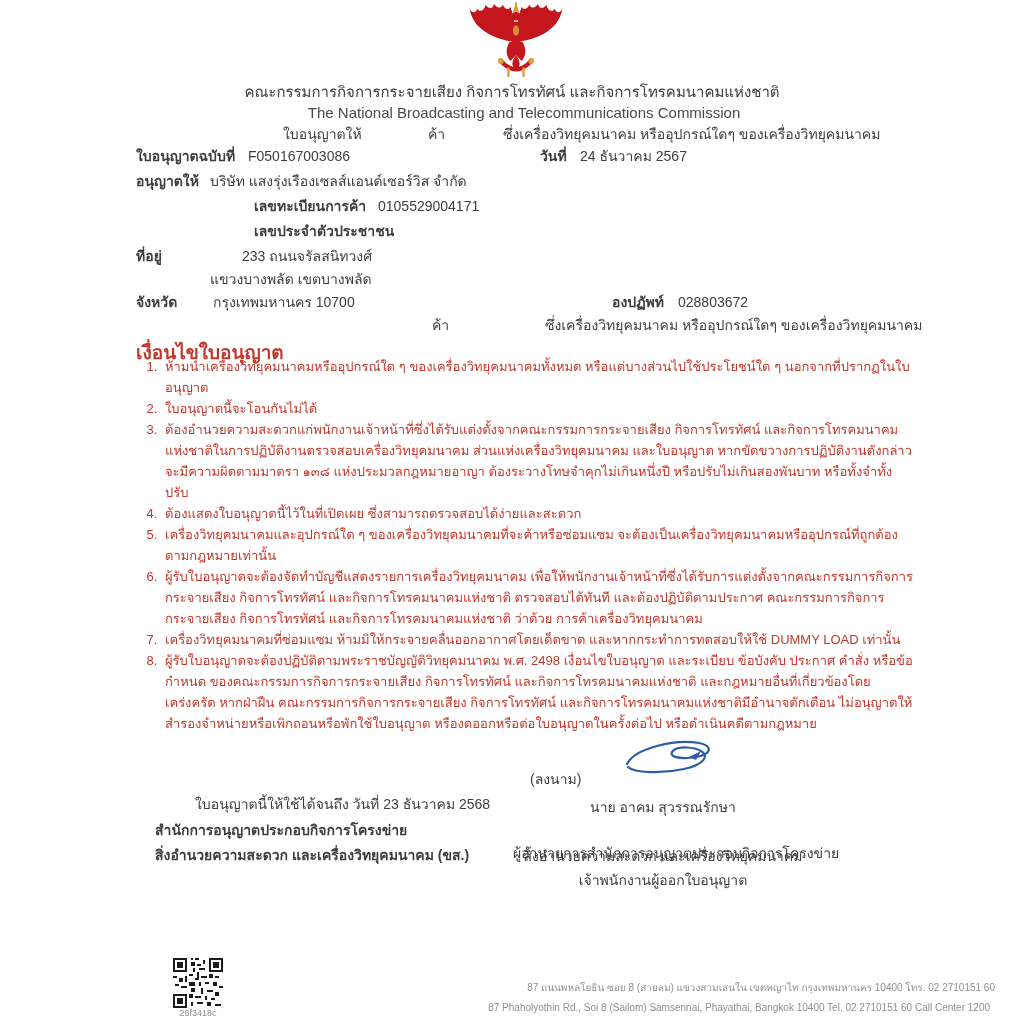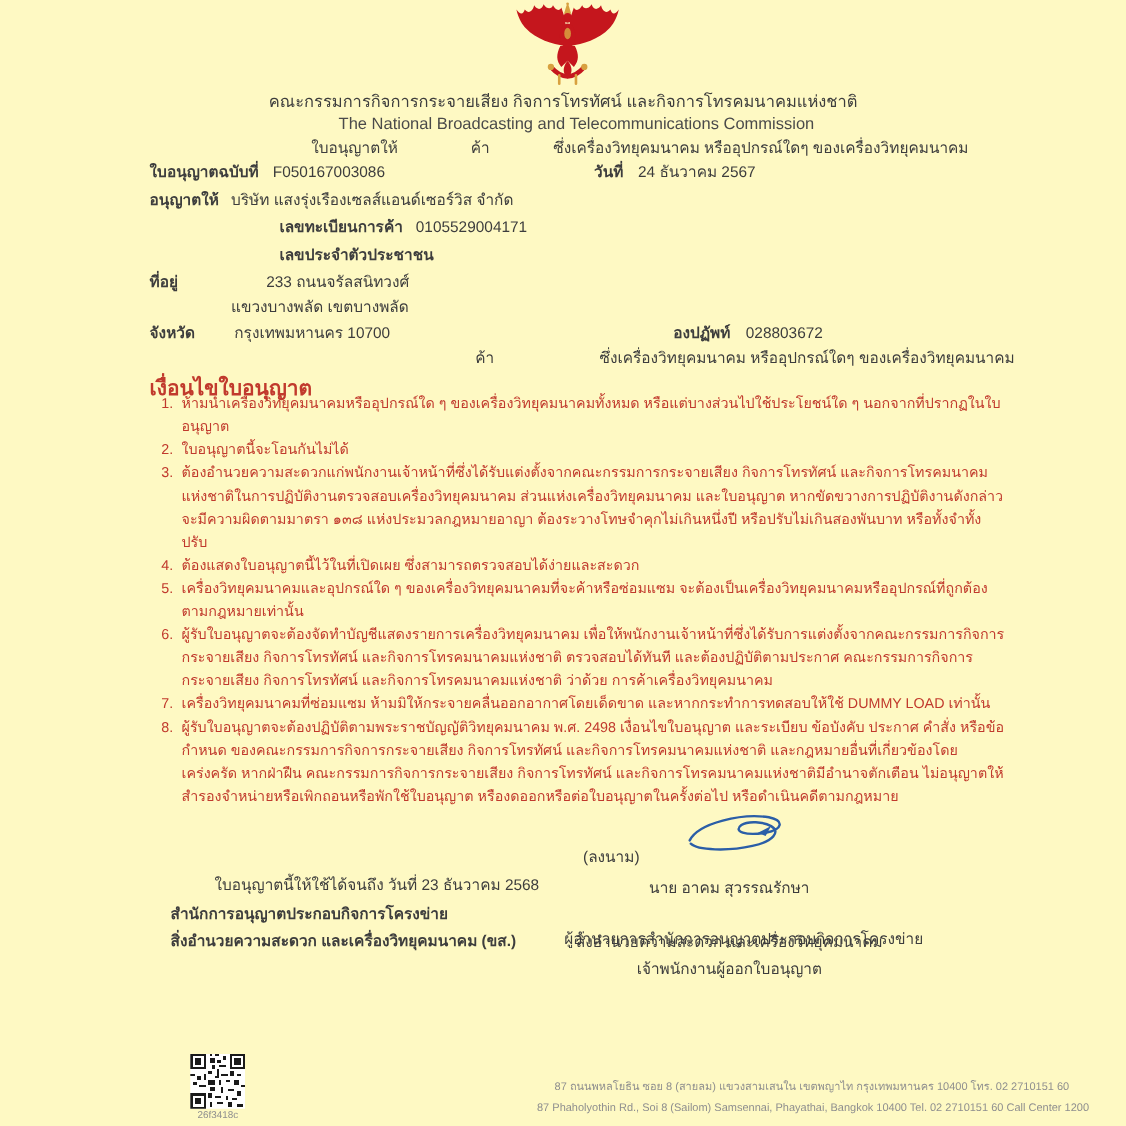--- a/index.html
+++ b/index.html
@@ -1,17 +1,17 @@
 <!DOCTYPE html>
 <html><head>
 <meta charset="utf-8">
 <style>
   html,body{margin:0;padding:0;background:#e9e9e9;}
   #page{
-    position:relative;width:1024px;height:1024px;margin:0 auto;background:#fef9c3;
+    position:relative;width:1024px;height:1024px;margin:0 auto;background:#ffffff;
     font-family:"Liberation Sans","DejaVu Sans",sans-serif;color:#3d3d3d;overflow:hidden;
   }
   .abs{position:absolute;white-space:nowrap;}
   .t{font-size:14px;line-height:18px;}
   .b{font-weight:bold;}
   .center{text-align:center;}
   .red{color:#c13a2d;}
   .gray{color:#8f8f8f;}
   #title-th{top:80px;left:0;width:1024px;font-size:15px;}
   #title-en{top:104px;left:12px;width:1024px;font-size:15px;color:#4a4a4a;}
@@ -162,16 +162,16 @@
       <rect x="9" y="22" width="1" height="2"></rect>
         <rect x="12" y="22" width="3" height="1"></rect>
         <rect x="17" y="22" width="2" height="2"></rect>
       <rect x="21" y="23" width="3" height="1"></rect>
         <rect x="11" y="10" width="2" height="1"></rect>
     </g>
   </svg>
   <div class="abs gray center" style="left:168px;top:1008px;width:60px;font-size:9px;">26f3418c</div>
 
 
-  <div class="abs gray" style="right:52px;top:980px;font-size:10px;text-align:center;">87 ถนนพหลโยธิน ซอย 8 (สายลม) แขวงสามเสนใน เขตพญาไท กรุงเทพมหานคร 10400 โทร. 02 2710151 60</div>
+  <div class="abs gray" style="right:29px;top:980px;font-size:10px;text-align:center;">87 ถนนพหลโยธิน ซอย 8 (สายลม) แขวงสามเสนใน เขตพญาไท กรุงเทพมหานคร 10400 โทร. 02 2710151 60</div>
   <div class="abs gray" style="right:34px;top:1002px;font-size:10px;text-align:left;">87 Phaholyothin Rd., Soi 8 (Sailom) Samsennai, Phayathai, Bangkok 10400 Tel. 02 2710151 60 Call Center 1200</div>
 
 </div>
 
 </body></html>

